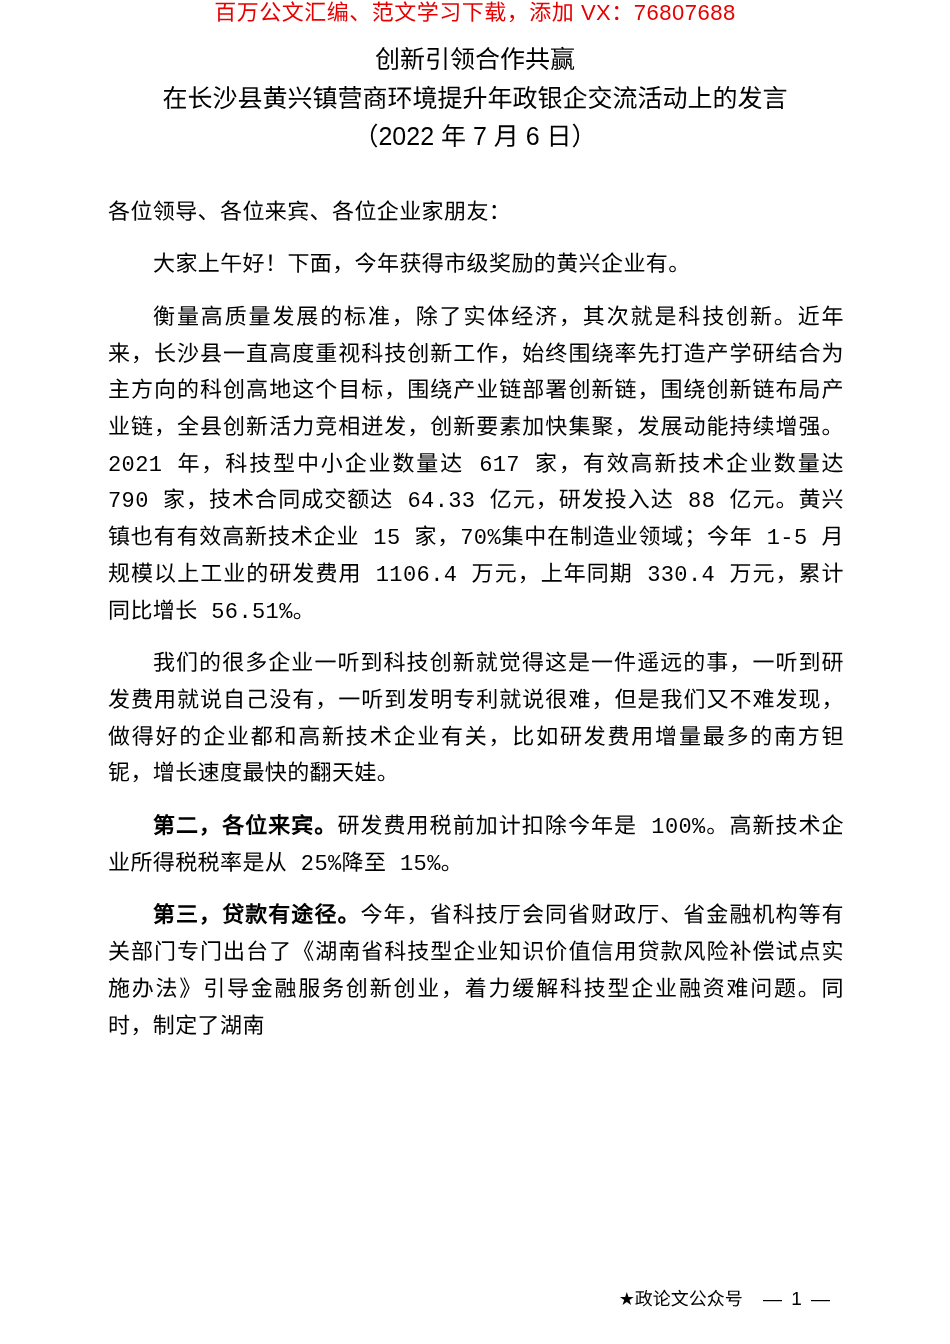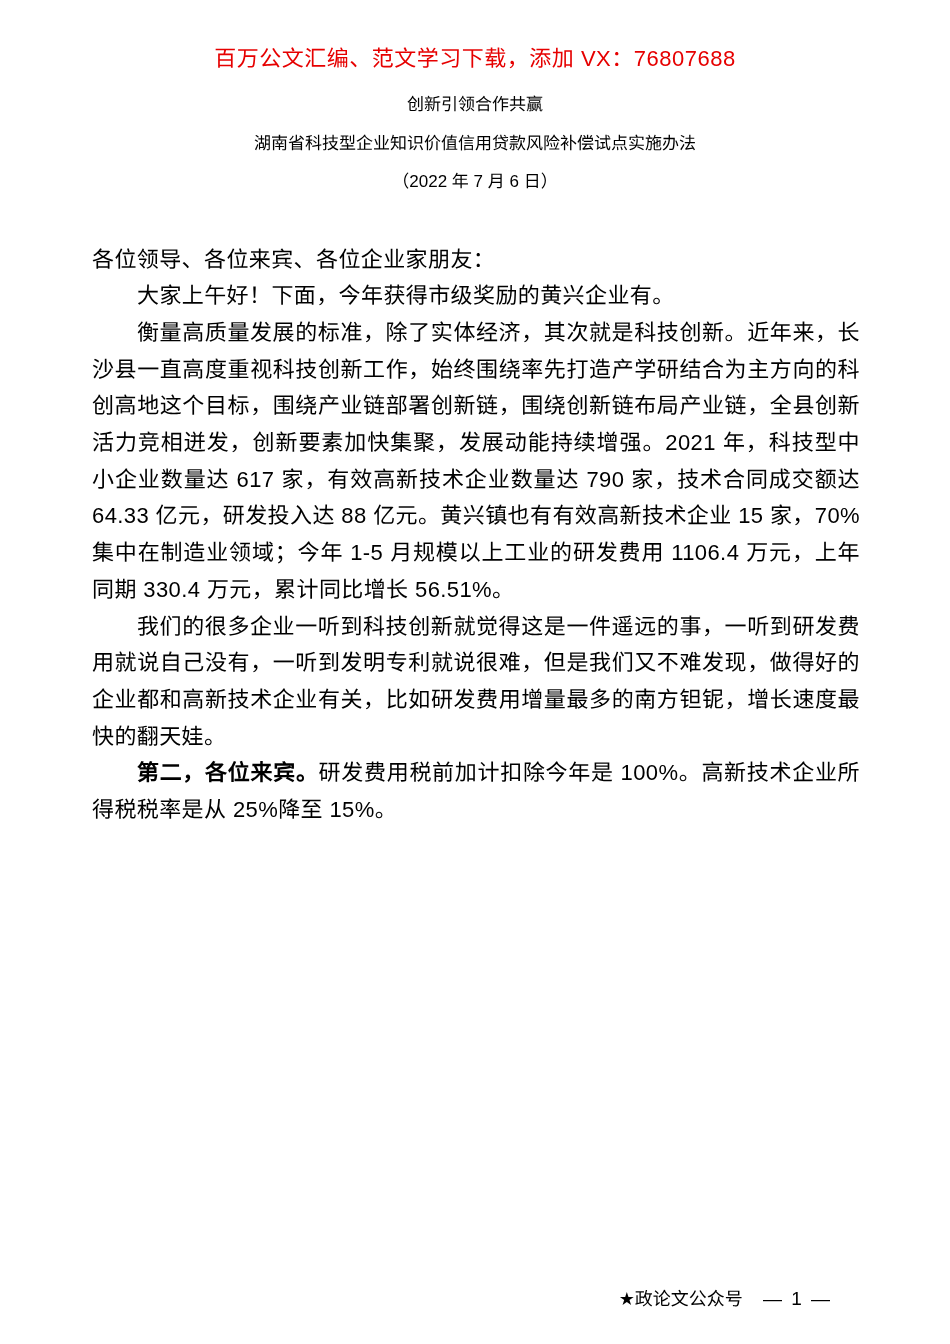--- a/index.html
+++ b/index.html
@@ -11,43 +11,43 @@
     position: relative;
     width: 950px;
     height: 1344px;
     background: #ffffff;
     box-sizing: border-box;
     font-family: "Liberation Sans", "DejaVu Sans", sans-serif;
     color: #000000;
     overflow: hidden;
   }
   .promo-banner {
-    padding-top: 46px;
     text-align: center;
     font-size: 22px;
     line-height: 26px;
     color: #e60000;
     letter-spacing: 0.5px;
   }
   .title-block {
     margin-top: 14px;
     text-align: center;
-    font-size: 17px;
+    font-size: 25px;
     line-height: 38.5px;
   }
   .doc-body {
     margin: 40px 90px 0 92px;
     font-size: 22px;
     line-height: 36.7px;
     text-align: justify;
     letter-spacing: 0.4px;
   }
   .para {
-    margin: 0;
+    margin: 16px;
     padding: 0;
+    font-family: Liberation Mono, monospace;
   }
   .para.indent {
     text-indent: 45px;
   }
   .bold {
     font-weight: 700;
   }
   .page-footer {
     position: absolute;
     right: 118px;
@@ -67,30 +67,31 @@
 </style>
 </head>
 <body>
 
 <div class="page">
 
   <div class="promo-banner" style="color: rgb(230, 0, 0);">百万公文汇编、范文学习下载，添加 VX：76807688</div>
 
   <div class="title-block">
     <div>创新引领合作共赢</div>
-    <div>湖南省科技型企业知识价值信用贷款风险补偿试点实施办法</div>
+    <div>在长沙县黄兴镇营商环境提升年政银企交流活动上的发言</div>
     <div>（2022 年 7 月 6 日）</div>
   </div>
 
   <div class="doc-body">
       <p class="para"><span>各位领导、各位来宾、各位企业家朋友：</span></p>
       <p class="para indent"><span>大家上午好！下面，今年获得市级奖励的黄兴企业有。</span></p>
       <p class="para indent"><span>衡量高质量发展的标准，除了实体经济，其次就是科技创新。近年来，长沙县一直高度重视科技创新工作，始终围绕率先打造产学研结合为主方向的科创高地这个目标，围绕产业链部署创新链，围绕创新链布局产业链，全县创新活力竞相迸发，创新要素加快集聚，发展动能持续增强。2021 年，科技型中小企业数量达 617 家，有效高新技术企业数量达 790 家，技术合同成交额达 64.33 亿元，研发投入达 88 亿元。黄兴镇也有有效高新技术企业 15 家，70%集中在制造业领域；今年 1-5 月规模以上工业的研发费用 1106.4 万元，上年同期 330.4 万元，累计同比增长 56.51%。</span></p>
       <p class="para indent"><span>我们的很多企业一听到科技创新就觉得这是一件遥远的事，一听到研发费用就说自己没有，一听到发明专利就说很难，但是我们又不难发现，做得好的企业都和高新技术企业有关，比如研发费用增量最多的南方钽铌，增长速度最快的翻天娃。</span></p>
       <p class="para indent"><span class="bold">第二，各位来宾。</span><span>研发费用税前加计扣除今年是 100%。高新技术企业所得税税率是从 25%降至 15%。</span></p>
+      <p class="para indent"><span class="bold">第三，贷款有途径。</span><span>今年，省科技厅会同省财政厅、省金融机构等有关部门专门出台了《湖南省科技型企业知识价值信用贷款风险补偿试点实施办法》引导金融服务创新创业，着力缓解科技型企业融资难问题。同时，制定了湖南</span></p>
     </div>
 
   <div class="page-footer">
     <span>★政论文公众号</span>
     <span class="page-number">— 1 —</span>
   </div>
 
 </div>
 
 </body></html>

